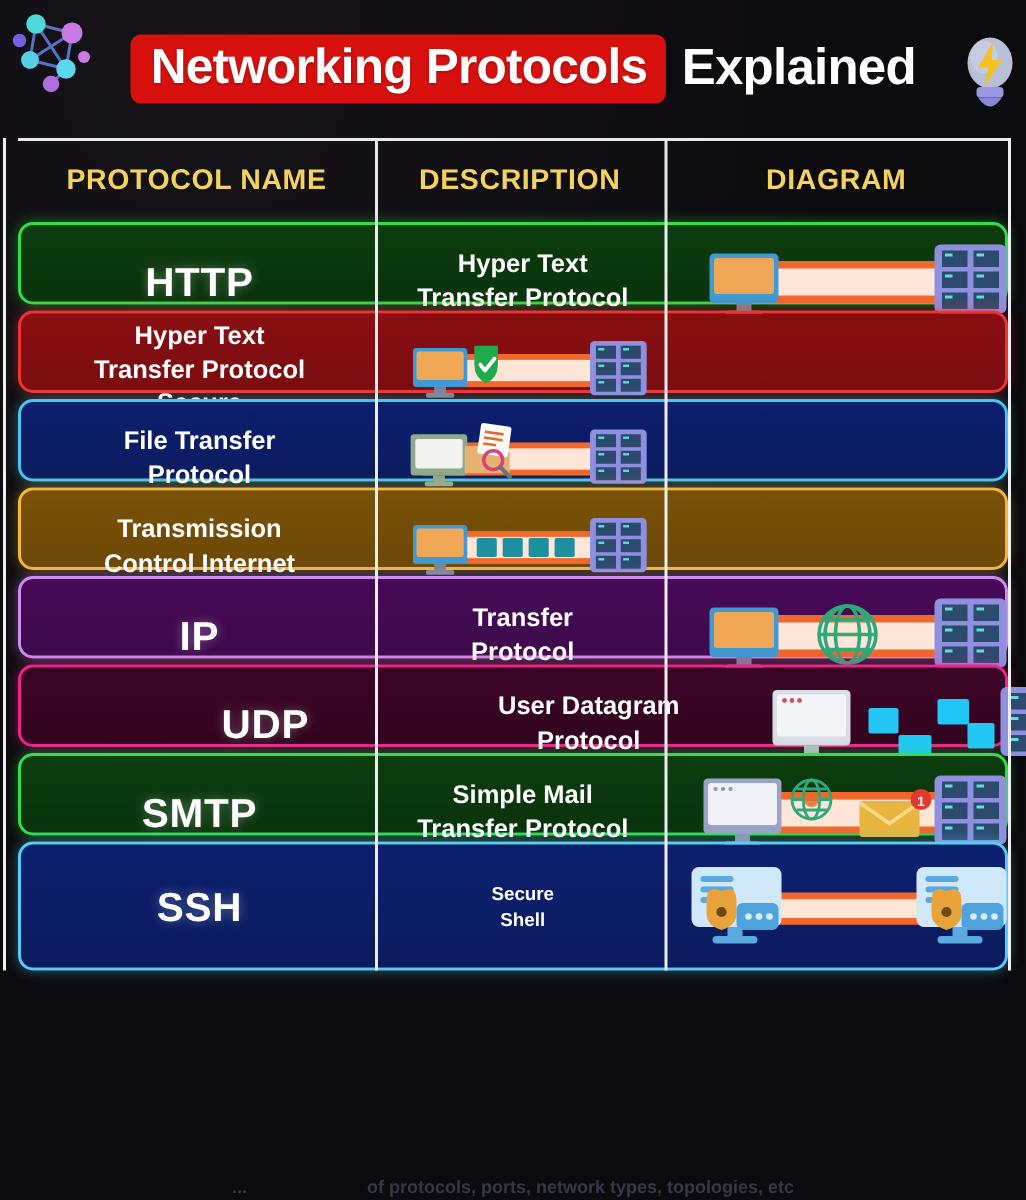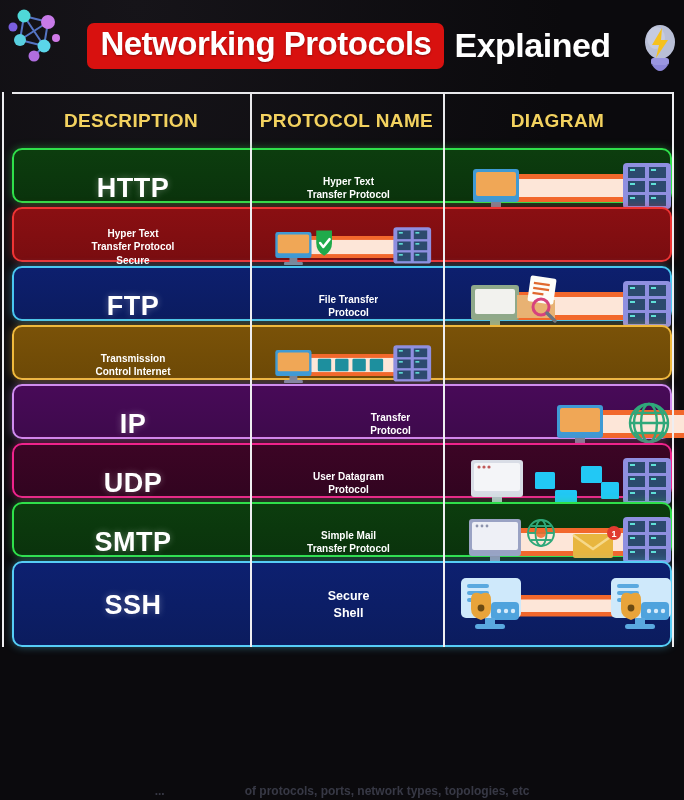--- a/index.html
+++ b/index.html
@@ -68,37 +68,37 @@
   .row {
     display: grid; grid-template-columns: 238px 193px 1fr;
     height: 55px; margin-bottom: 4px;
     border: 2px solid #888; border-radius: 10px;
     position: relative; align-items: center;
   }
   .cell { height: 100%; display: flex; align-items: center; justify-content: center;
           padding: 3px 6px; text-align: center; }
   .c-name { font-size: 27px; font-weight: 700; color: #fff; letter-spacing: .5px;
             text-shadow: 0 0 7px rgba(255,255,255,.30); }
-  .c-desc { font-size: 10px; font-weight: 700; color: #fff; line-height: 1.33; }
+  .c-desc { font-size: 17px; font-weight: 700; color: #fff; line-height: 1.33; }
   .c-long { font-size: 12.5px; font-weight: 700; color: #fff; line-height: 1.35; }
   .c-dia  { position: relative; }
 
   
   .t-green  { background: linear-gradient(180deg,#0c3d0e,#0a330c); border-color:#2fe04a;
               box-shadow: 0 0 9px rgba(47,224,74,.42); }
   .t-red    { background: linear-gradient(180deg,#8a0f12,#7a0d10); border-color:#ef3434;
               box-shadow: 0 0 9px rgba(239,52,52,.40); }
   .t-blue   { background: linear-gradient(180deg,#0d1f6e,#0b1c60); border-color:#49c6f0;
               box-shadow: 0 0 9px rgba(73,198,240,.40); }
   .t-gold   { background: linear-gradient(180deg,#7a5208,#6d4906); border-color:#f0b93c;
               box-shadow: 0 0 9px rgba(240,185,60,.40); }
   .t-purple { background: linear-gradient(180deg,#480a58,#3e0a4c); border-color:#d08cf0;
-              box-shadow: 0 0 9px rgba(208,140,240,.42); gap: 42px; }
+              box-shadow: 0 0 9px rgba(208,140,240,.42); }
   .t-pink   { background: linear-gradient(180deg,#3c0525,#320420); border-color:#f0238c;
-              box-shadow: 0 0 9px rgba(240,35,140,.45); }
+              box-shadow: 0 0 9px rgba(240,35,140,.45); padding-left: 44px; }
   .t-navy   { background: linear-gradient(180deg,#0d2070,#0b1c5e); border-color:#56cdf5;
               box-shadow: 0 0 9px rgba(86,205,245,.42); }
   .row-tall { height: 86px; }
 
   svg { display: block; }
   .footer-ghost {
     position: absolute; left: 0; right: 0; bottom: 0; height: 18px;
     color: #5b5f73; font-size: 12px; font-weight: 700;
     display: flex; align-items: center; justify-content: center; gap: 80px;
     opacity: .55; overflow: hidden;
@@ -138,22 +138,22 @@
         <path d="M24 20 L14 37 L21 37 L18 50 L30 32 L23 32 Z" fill="#f5c11e"></path>
         <rect x="13" y="50" width="18" height="7" rx="2.5" fill="#9a96e0"></rect>
         <path d="M14 57 q8 12 16 0 z" fill="#8b86d8"></path>
       </svg>
     </span>
   </div>
 
   <div class="table">
 
     <div class="thead">
+      <div class="th">PROTOCOL NAME</div>
       <div class="th">DESCRIPTION</div>
-      <div class="th">PROTOCOL NAME</div>
       <div class="th">DIAGRAM</div>
     </div>
 
     <div class="rows">
       <div class="edge lft"></div>
       <div class="edge rgt"></div>
       <div class="vline l"></div>
       <div class="vline r"></div>
 
       <div class="row t-green">
@@ -228,23 +228,20 @@
               <rect x="179" y="30" width="5" height="2"></rect>
                 <rect x="200" y="30" width="5" height="2"></rect>
               <rect x="179" y="44" width="5" height="2"></rect>
                 <rect x="200" y="44" width="5" height="2"></rect>
             </g>
           </svg>
         </div>
       </div>
 
       <div class="row t-blue">
-        <div class="cell">
-          <span class="c-name">FTP</span>
-        </div>
         <div class="cell">
           <span class="c-desc" style="white-space:pre-line">File Transfer
 Protocol</span>
         </div>
         <div class="cell c-dia">
           <svg width="230" height="70" viewBox="0 0 230 70">
             <rect x="30" y="24" width="170" height="22" fill="#fde6d8"></rect>
             <rect x="30" y="21" width="170" height="5" fill="#f2682c"></rect>
             <rect x="30" y="44" width="170" height="5" fill="#f2682c"></rect>
             <rect x="20" y="14" width="48" height="35" rx="3" fill="#8fa98a"></rect>

